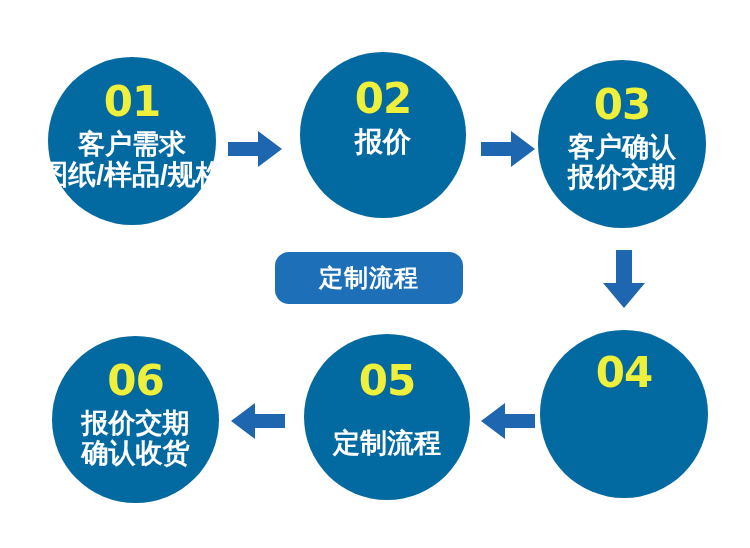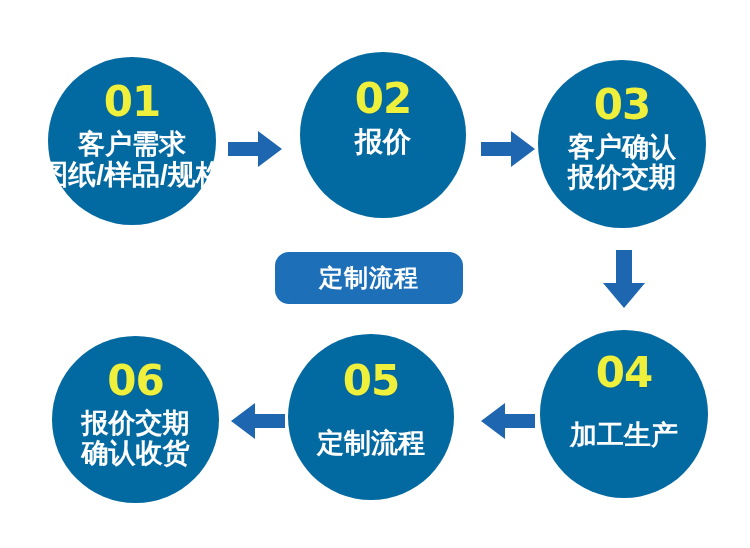--- a/index.html
+++ b/index.html
@@ -48,21 +48,21 @@
   }
   .node .l1 { font-size: 27px; }
   .node .l2 { font-size: 27px; }
   .node .small { font-size: 28px; }
 
   
   #node-01 { left: 48px;  top: 57px;  width: 168px; height: 168px; padding-top: 24px; }
   #node-02 { left: 300px; top: 52px;  width: 166px; height: 166px; padding-top: 26px; }
   #node-03 { left: 538px; top: 60px;  width: 168px; height: 168px; padding-top: 24px; }
   #node-04 { left: 540px; top: 330px; width: 168px; height: 168px; padding-top: 22px; }
-  #node-05 { left: 288px; top: 334px; width: 166px; height: 166px; padding-top: 26px; }
+  #node-05 { left: 304px; top: 334px; width: 166px; height: 166px; padding-top: 26px; }
   #node-06 { left: 52px;  top: 336px; width: 167px; height: 167px; padding-top: 24px; }
 
   .gap-lg { height: 26px; }
   .gap-sm { height: 6px; }
 
   
   #badge {
     position: absolute;
     left: 275px;
     top: 252px;
@@ -131,21 +131,20 @@
 
   <div class="arrow" id="arrow-3" style="left:603px; top:250px;">
     <svg width="42" height="58" viewBox="0 0 42 58">
       <polygon points="13,0 29,0 29,33 42,33 21,58 0,33 13,33" fill="#1f66b0"></polygon>
     </svg>
   </div>
 
   <div class="node" id="node-04">
     <div class="num">04</div>
     <div class="gap-lg"></div>
-    <div class="line l1">加工生产</div>
   </div>
 
   <div class="arrow" id="arrow-4" style="left:481px; top:403px;">
     <svg width="54" height="36" viewBox="0 0 54 36">
       <polygon points="54,11 24,11 24,0 0,18 24,36 24,25 54,25" fill="#1f66b0"></polygon>
     </svg>
   </div>
 
   <div class="node" id="node-05">
     <div class="num">05</div>

